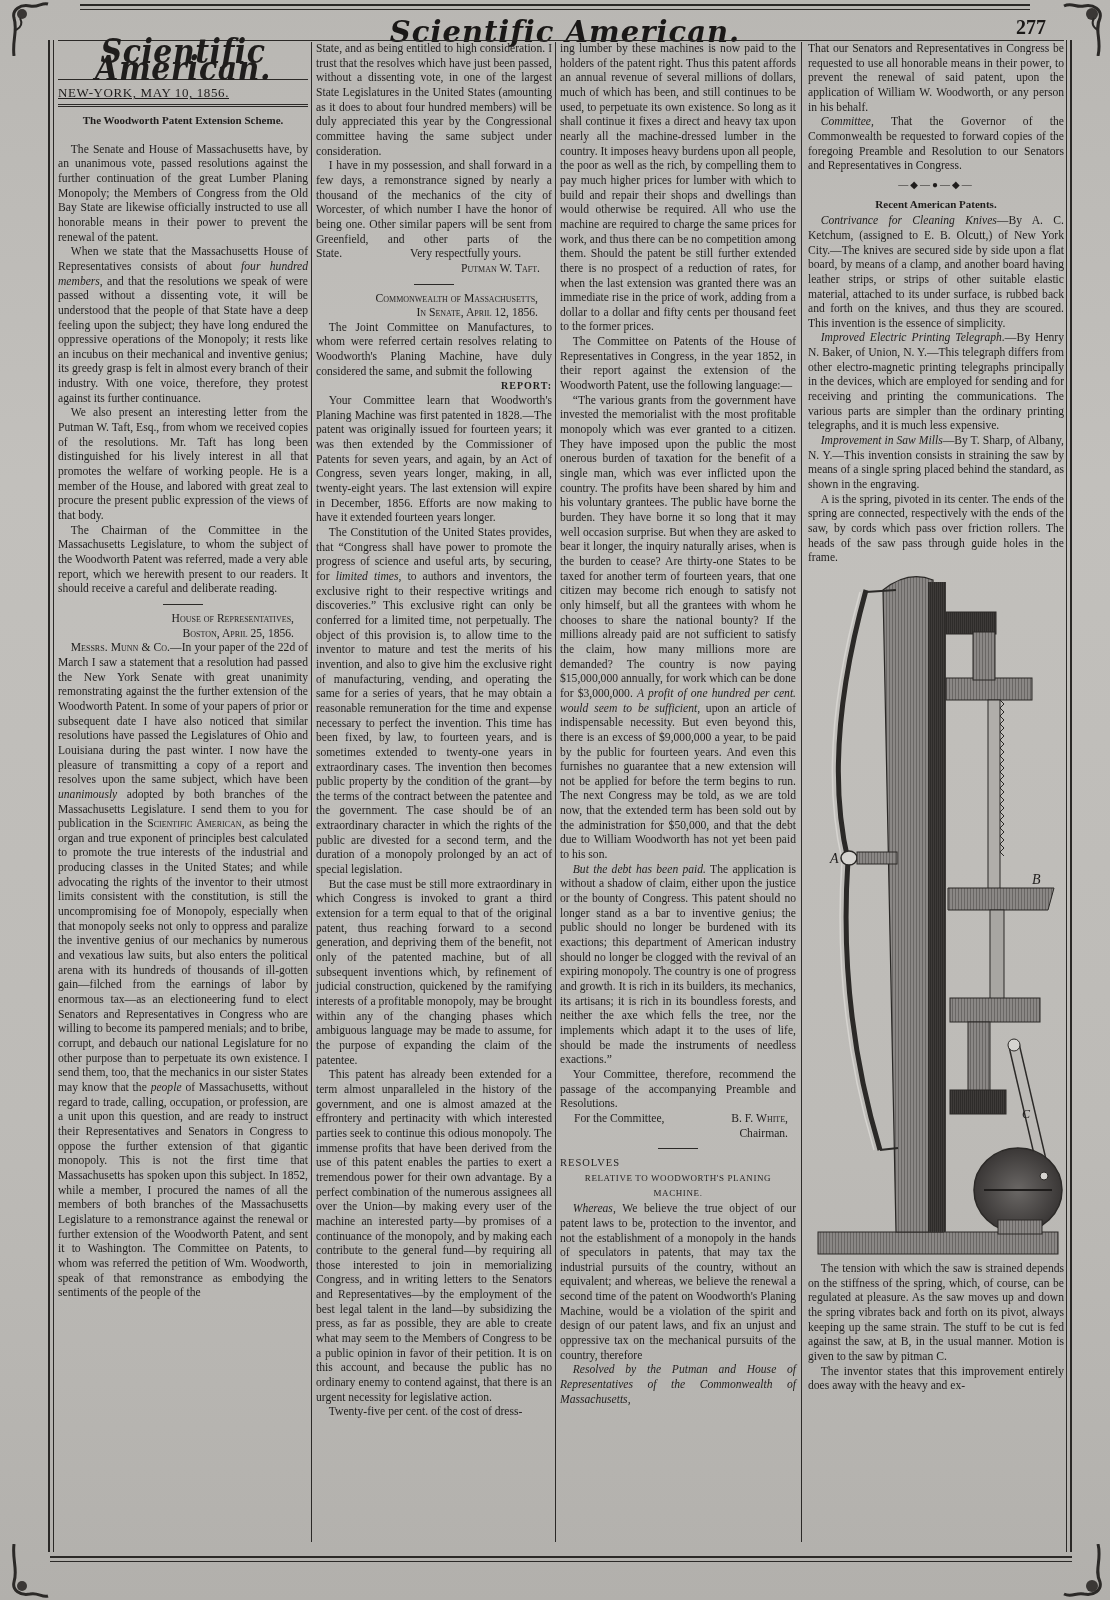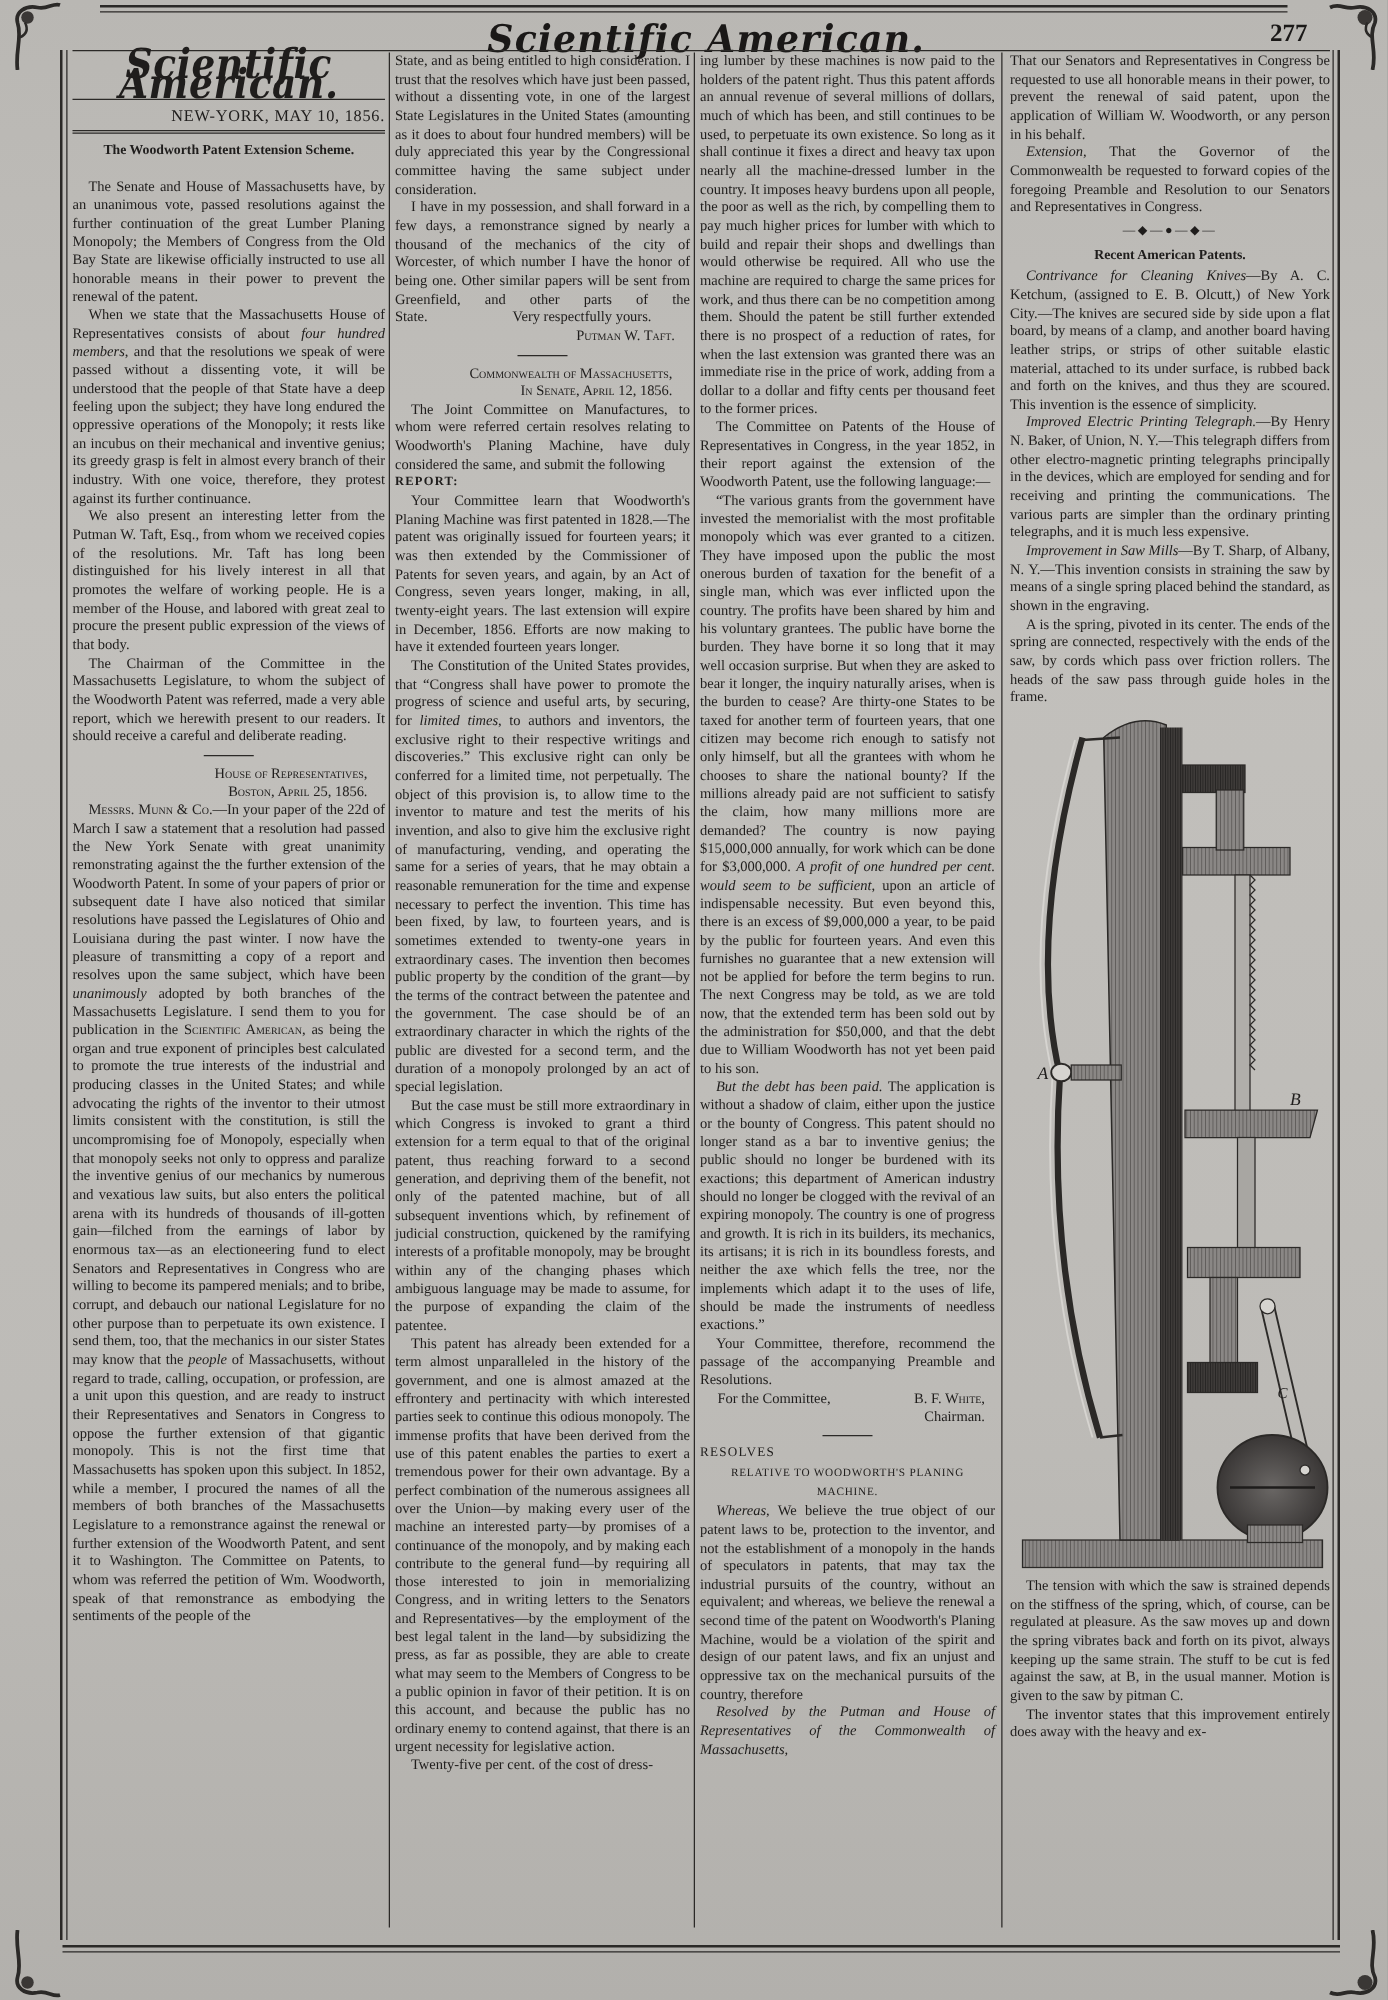--- a/index.html
+++ b/index.html
@@ -47,28 +47,28 @@
   .col3 { left: 560px; width: 236px; }
   .col4 { left: 808px; width: 256px; }
   .vrule { position: absolute; top: 42px; width: 1px; background: #2b2927; height: 1500px; }
   .paper-title {
     font-family: "DejaVu Serif", serif; font-weight: bold; font-style: italic;
     font-size: 30px; text-align: center; margin-top: 4px; letter-spacing: 0.5px;
     transform: scaleY(1.1);
   }
   .hr { height: 1px; background: #2b2927; margin: 4px 0; }
   .hr2 { height: 3px; border-top: 1px solid #2b2927; border-bottom: 1px solid #2b2927; margin: 3px 0 6px; }
-  .dateline { text-align: right; font-size: 13px; letter-spacing: 0.6px; margin: 6px 0 2px; }
+  .dateline { text-align: left; font-size: 13px; letter-spacing: 0.6px; margin: 6px 0 2px; text-decoration: underline; }
   .headline { text-align: center; font-weight: bold; font-size: 11px; margin: 3px 0 15px; }
   .short-rule { width: 40px; height: 1px; background: #2b2927; margin: 7px auto; }
   .smallcaps { font-variant: small-caps; }
   .addr { text-align: right; font-variant: small-caps; padding-right: 14px; }
   .signature { text-align: right; font-variant: small-caps; padding-right: 12px; }
   .closing { margin-left: 68px; }
-  .report-label { text-align: left; font-size: 10px; font-weight: bold; letter-spacing: 1px; }
+  .report-label { text-align: right; font-size: 10px; font-weight: bold; letter-spacing: 1px; }
   .resolves-label { text-align: left; font-size: 10.5px; letter-spacing: 1px; margin-top: 4px; }
   .resolves-sub { text-align: center; font-size: 9px; letter-spacing: 0.6px; margin-bottom: 2px; }
   .sig-row { display: flex; justify-content: space-between; padding-left: 14px; padding-right: 8px; }
   .sig-chair { text-align: right; padding-right: 8px; }
   .ornament { text-align: center; font-size: 10px; letter-spacing: 2px; margin: 4px 0; }
   .section-head { text-align: center; font-weight: bold; font-size: 11px; margin: 2px 0 3px; }
   .engraving { width: 256px; height: 690px; margin: 4px 0 2px; }
   .engraving svg { width: 100%; height: 100%; }
   i, em { font-style: italic; }
 </style>
@@ -168,21 +168,21 @@
     <div class="sig-chair">Chairman.</div>
     <div class="short-rule"></div>
     <div class="resolves-label">RESOLVES</div>
     <div class="resolves-sub">RELATIVE TO WOODWORTH'S PLANING MACHINE.</div>
     <p><i>Whereas,</i> <span>We believe the true object of our patent laws to be, protection to the inventor, and not the establishment of a monopoly in the hands of speculators in patents, that may tax the industrial pursuits of the country, without an equivalent; and whereas, we believe the renewal a second time of the patent on Woodworth's Planing Machine, would be a violation of the spirit and design of our patent laws, and fix an unjust and oppressive tax on the mechanical pursuits of the country, therefore</span></p>
     <p><i>Resolved by the Putman and House of Representatives of the Commonwealth of Massachusetts,</i></p>
   </div>
 
   <div class="col col4">
     <p class="noindent">That our Senators and Representatives in Congress be requested to use all honorable means in their power, to prevent the renewal of said patent, upon the application of William W. Woodworth, or any person in his behalf.</p>
-    <p><i>Extension,</i> <span>That the Governor of the Commonwealth be requested to forward copies of the foregoing Preamble and Resolution to our Senators and Representatives in Congress.</span></p>
+    <p><i>Committee,</i> <span>That the Governor of the Commonwealth be requested to forward copies of the foregoing Preamble and Resolution to our Senators and Representatives in Congress.</span></p>
     <div class="ornament">—◆—●—◆—</div>
     <div class="section-head">Recent American Patents.</div>
     <p><i>Contrivance for Cleaning Knives</i><span>—By A. C. Ketchum, (assigned to E. B. Olcutt,) of New York City.—The knives are secured side by side upon a flat board, by means of a clamp, and another board having leather strips, or strips of other suitable elastic material, attached to its under surface, is rubbed back and forth on the knives, and thus they are scoured. This invention is the essence of simplicity.</span></p>
     <p><i>Improved Electric Printing Telegraph.</i><span>—By Henry N. Baker, of Union, N. Y.—This telegraph differs from other electro-magnetic printing telegraphs principally in the devices, which are employed for sending and for receiving and printing the communications. The various parts are simpler than the ordinary printing telegraphs, and it is much less expensive.</span></p>
     <p><i>Improvement in Saw Mills</i><span>—By T. Sharp, of Albany, N. Y.—This invention consists in straining the saw by means of a single spring placed behind the standard, as shown in the engraving.</span></p>
     <p>A is the spring, pivoted in its center. The ends of the spring are connected, respectively with the ends of the saw, by cords which pass over friction rollers. The heads of the saw pass through guide holes in the frame.</p>
 
     <div class="engraving">
       <svg viewBox="0 0 256 690" xmlns="http://www.w3.org/2000/svg">
         <defs>

